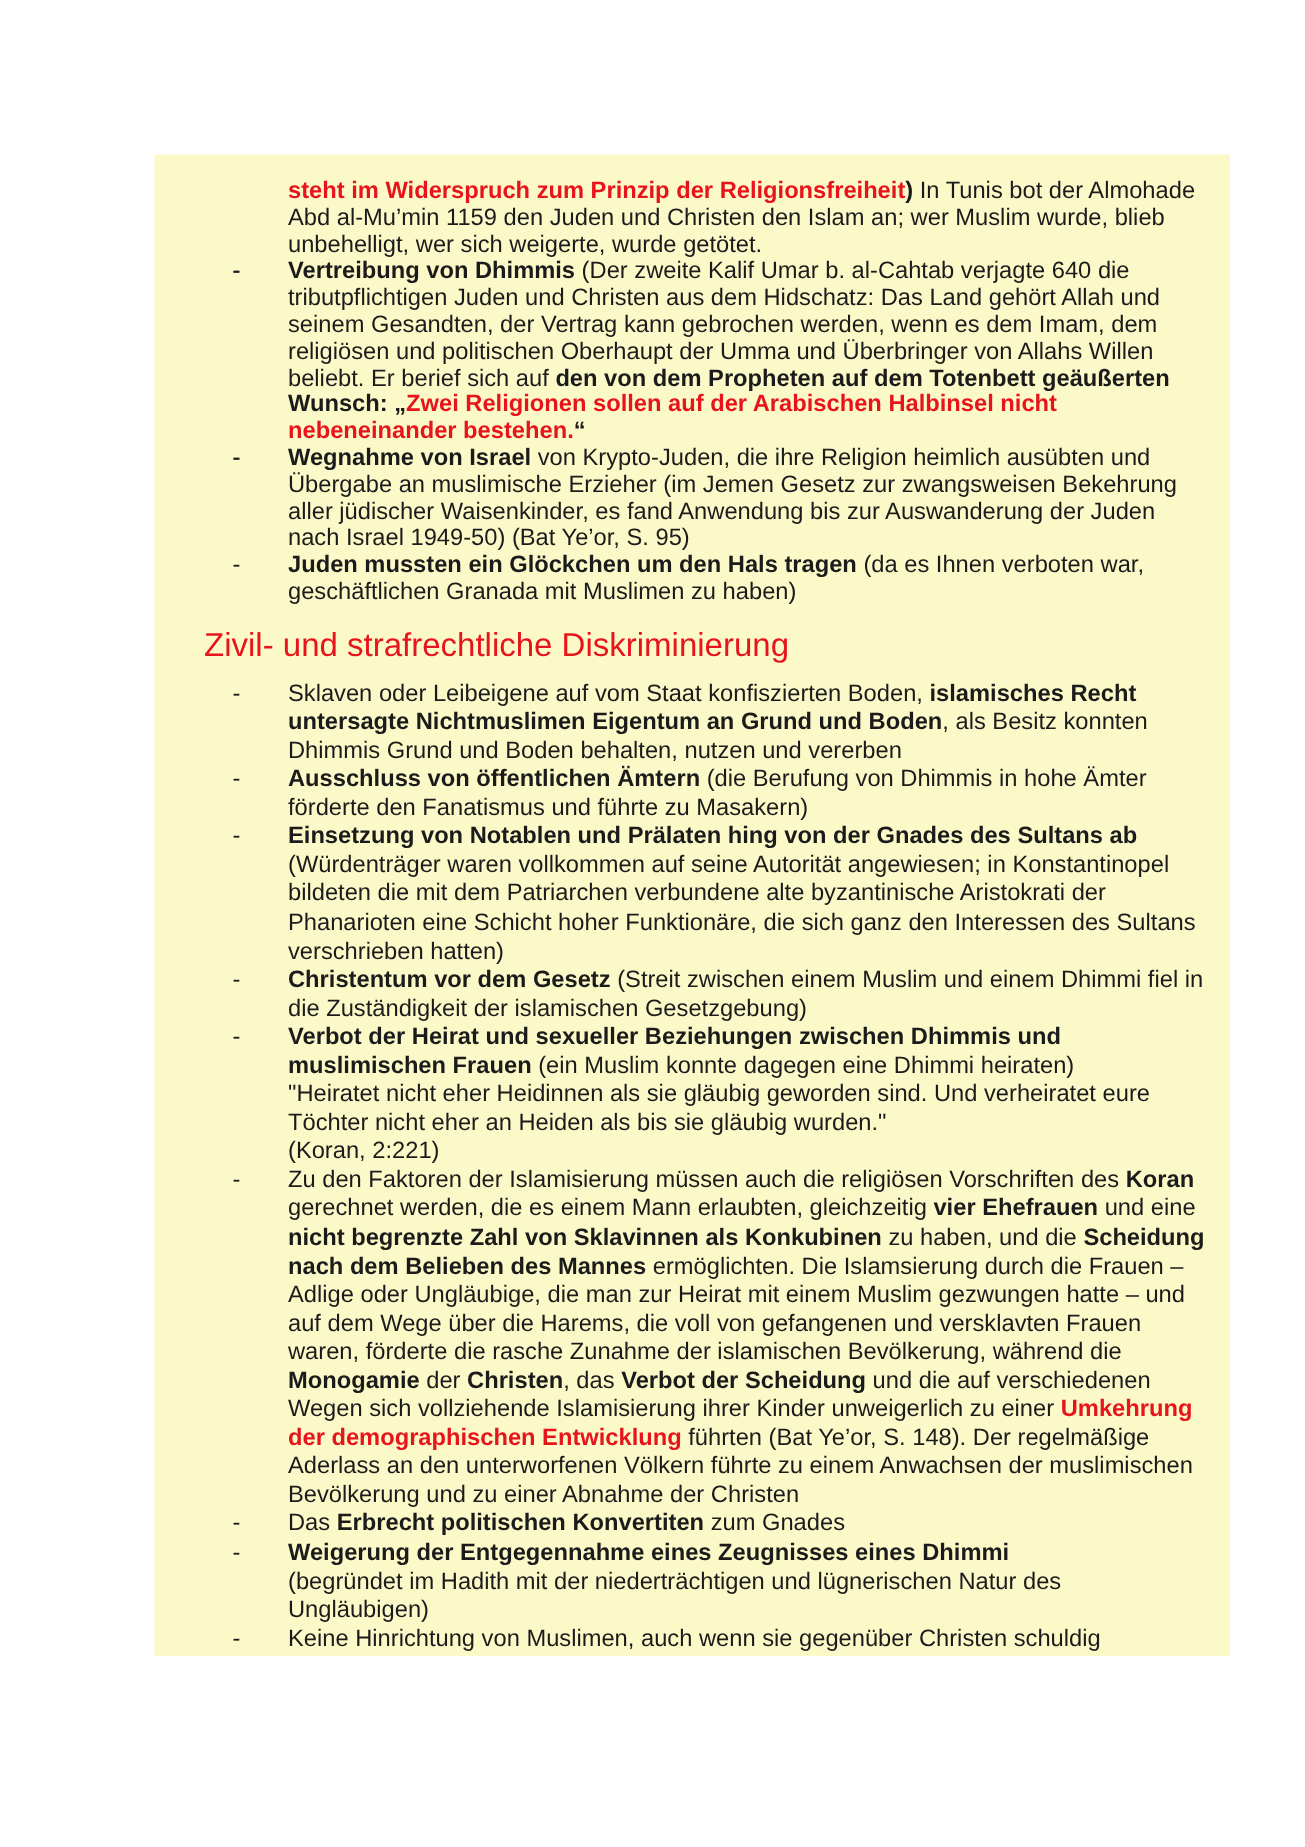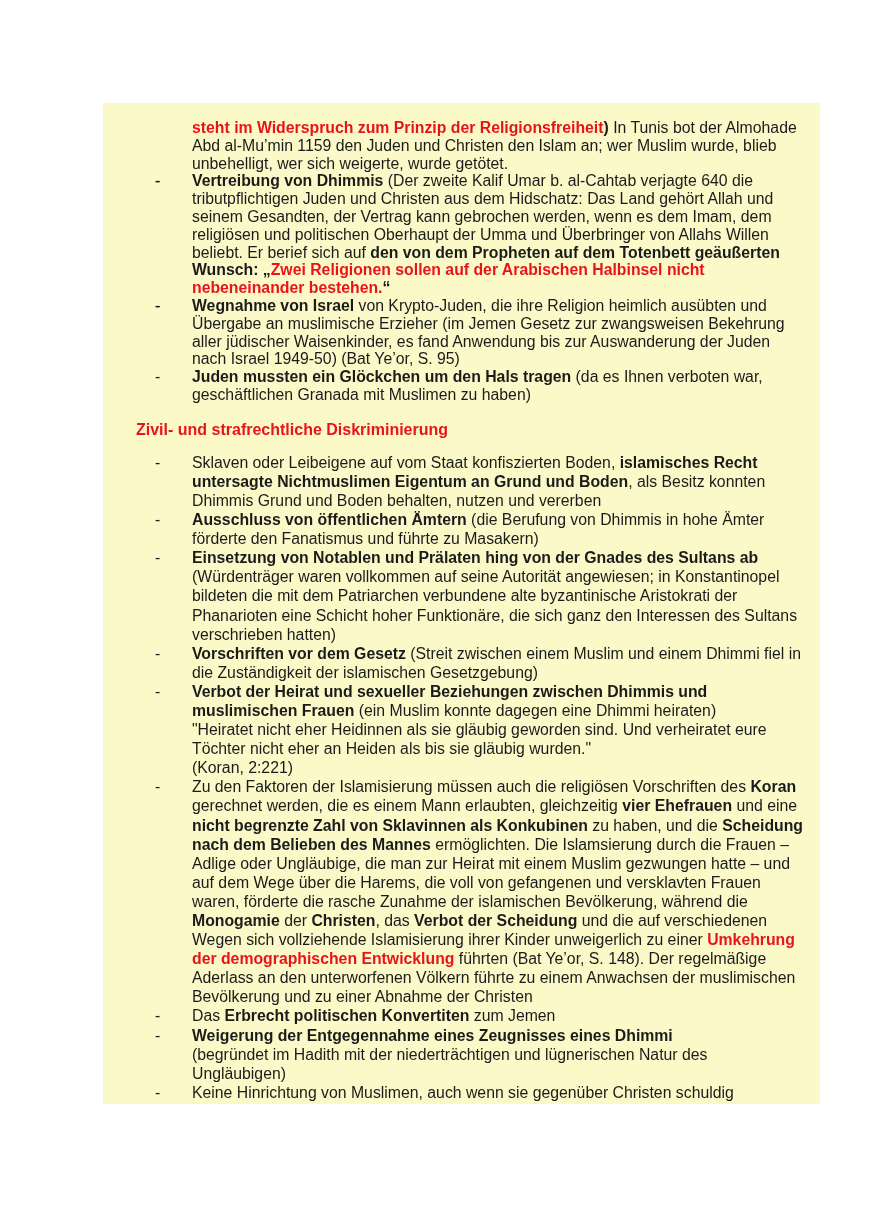--- a/index.html
+++ b/index.html
@@ -33,22 +33,22 @@
     padding-left:89px;
   }
   ul.sec1 li{line-height:17.8px;}
   ul.sec2 li{line-height:19.1px;}
   ul.blist .dash{
     position:absolute;
     left:52px;top:0;
   }
   .heading{
     color:var(--red,#E8141C);
-    font-weight:bold;
-    font-size:16px;
+    font-weight:normal;
+    font-size:22px;
     line-height:19px;
     margin:16px 0 14px 33px;
   }
   span.n{font-weight:normal;color:var(--text,#1b1b1b);}
   span.b{font-weight:bold;color:var(--text,#1b1b1b);}
   span.r{font-weight:bold;color:var(--red,#E8141C);}
 </style>
 </head>
 <body style="background: rgb(255, 255, 255);">
 
@@ -62,20 +62,20 @@
       <li><span class="dash">-</span><span class="li-body"><span class="b">Wegnahme von Israel</span><span class="n"> von Krypto-Juden, die ihre Religion heimlich ausübten und Übergabe an muslimische Erzieher (im Jemen Gesetz zur zwangsweisen Bekehrung aller jüdischer Waisenkinder, es fand Anwendung bis zur Auswanderung der Juden nach Israel 1949-50) (Bat Ye’or, S. 95)</span></span></li>
       <li><span class="dash">-</span><span class="li-body"><span class="b">Juden mussten ein Glöckchen um den Hals tragen</span><span class="n"> (da es Ihnen verboten war, geschäftlichen Granada mit Muslimen zu haben)</span></span></li>
     </ul>
 
   <h2 class="heading">Zivil- und strafrechtliche Diskriminierung</h2>
 
   <ul class="blist sec2">
       <li><span class="dash">-</span><span class="li-body"><span class="n">Sklaven oder Leibeigene auf vom Staat konfiszierten Boden, </span><span class="b">islamisches Recht untersagte Nichtmuslimen Eigentum an Grund und Boden</span><span class="n">, als Besitz konnten Dhimmis Grund und Boden behalten, nutzen und vererben</span></span></li>
       <li><span class="dash">-</span><span class="li-body"><span class="b">Ausschluss von öffentlichen Ämtern</span><span class="n"> (die Berufung von Dhimmis in hohe Ämter förderte den Fanatismus und führte zu Masakern)</span></span></li>
       <li><span class="dash">-</span><span class="li-body"><span class="b">Einsetzung von Notablen und Prälaten hing von der Gnades des Sultans ab</span><span class="n"> (Würdenträger waren vollkommen auf seine Autorität angewiesen; in Konstantinopel bildeten die mit dem Patriarchen verbundene alte byzantinische Aristokrati der Phanarioten eine Schicht hoher Funktionäre, die sich ganz den Interessen des Sultans verschrieben hatten)</span></span></li>
-      <li><span class="dash">-</span><span class="li-body"><span class="b">Vorschriften vor dem Gesetz</span><span class="n"> (Streit zwischen einem Muslim und einem Dhimmi fiel in die Zuständigkeit der islamischen Gesetzgebung)</span></span></li>
+      <li><span class="dash">-</span><span class="li-body"><span class="b">Christentum vor dem Gesetz</span><span class="n"> (Streit zwischen einem Muslim und einem Dhimmi fiel in die Zuständigkeit der islamischen Gesetzgebung)</span></span></li>
       <li><span class="dash">-</span><span class="li-body"><span class="b">Verbot der Heirat und sexueller Beziehungen zwischen Dhimmis und muslimischen Frauen</span><span class="n"> (ein Muslim konnte dagegen eine Dhimmi heiraten)</span><br><span class="n">"Heiratet nicht eher Heidinnen als sie gläubig geworden sind. Und verheiratet eure Töchter nicht eher an Heiden als bis sie gläubig wurden."</span><br><span class="n">(Koran, 2:221)</span></span></li>
       <li><span class="dash">-</span><span class="li-body"><span class="n">Zu den Faktoren der Islamisierung müssen auch die religiösen Vorschriften des </span><span class="b">Koran</span><span class="n"> gerechnet werden, die es einem Mann erlaubten, gleichzeitig </span><span class="b">vier Ehefrauen</span><span class="n"> und eine </span><span class="b">nicht begrenzte Zahl von Sklavinnen als Konkubinen</span><span class="n"> zu haben, und die </span><span class="b">Scheidung nach dem Belieben des Mannes</span><span class="n"> ermöglichten. Die Islamsierung durch die Frauen – Adlige oder Ungläubige, die man zur Heirat mit einem Muslim gezwungen hatte – und auf dem Wege über die Harems, die voll von gefangenen und versklavten Frauen waren, förderte die rasche Zunahme der islamischen Bevölkerung, während die </span><span class="b">Monogamie</span><span class="n"> der </span><span class="b">Christen</span><span class="n">, das </span><span class="b">Verbot der Scheidung</span><span class="n"> und die auf verschiedenen Wegen sich vollziehende Islamisierung ihrer Kinder unweigerlich zu einer </span><span class="r">Umkehrung der demographischen Entwicklung</span><span class="n"> führten (Bat Ye’or, S. 148). Der regelmäßige Aderlass an den unterworfenen Völkern führte zu einem Anwachsen der muslimischen Bevölkerung und zu einer Abnahme der Christen</span></span></li>
-      <li><span class="dash">-</span><span class="li-body"><span class="n">Das </span><span class="b">Erbrecht politischen Konvertiten</span><span class="n"> zum Jemen</span></span></li>
+      <li><span class="dash">-</span><span class="li-body"><span class="n">Das </span><span class="b">Erbrecht politischen Konvertiten</span><span class="n"> zum Gnades</span></span></li>
       <li><span class="dash">-</span><span class="li-body"><span class="b">Weigerung der Entgegennahme eines Zeugnisses eines Dhimmi</span><br><span class="n">(begründet im Hadith mit der niederträchtigen und lügnerischen Natur des Ungläubigen)</span></span></li>
       <li><span class="dash">-</span><span class="li-body"><span class="n">Keine Hinrichtung von Muslimen, auch wenn sie gegenüber Christen schuldig</span></span></li>
     </ul>
 </div>
 
 </body></html>

